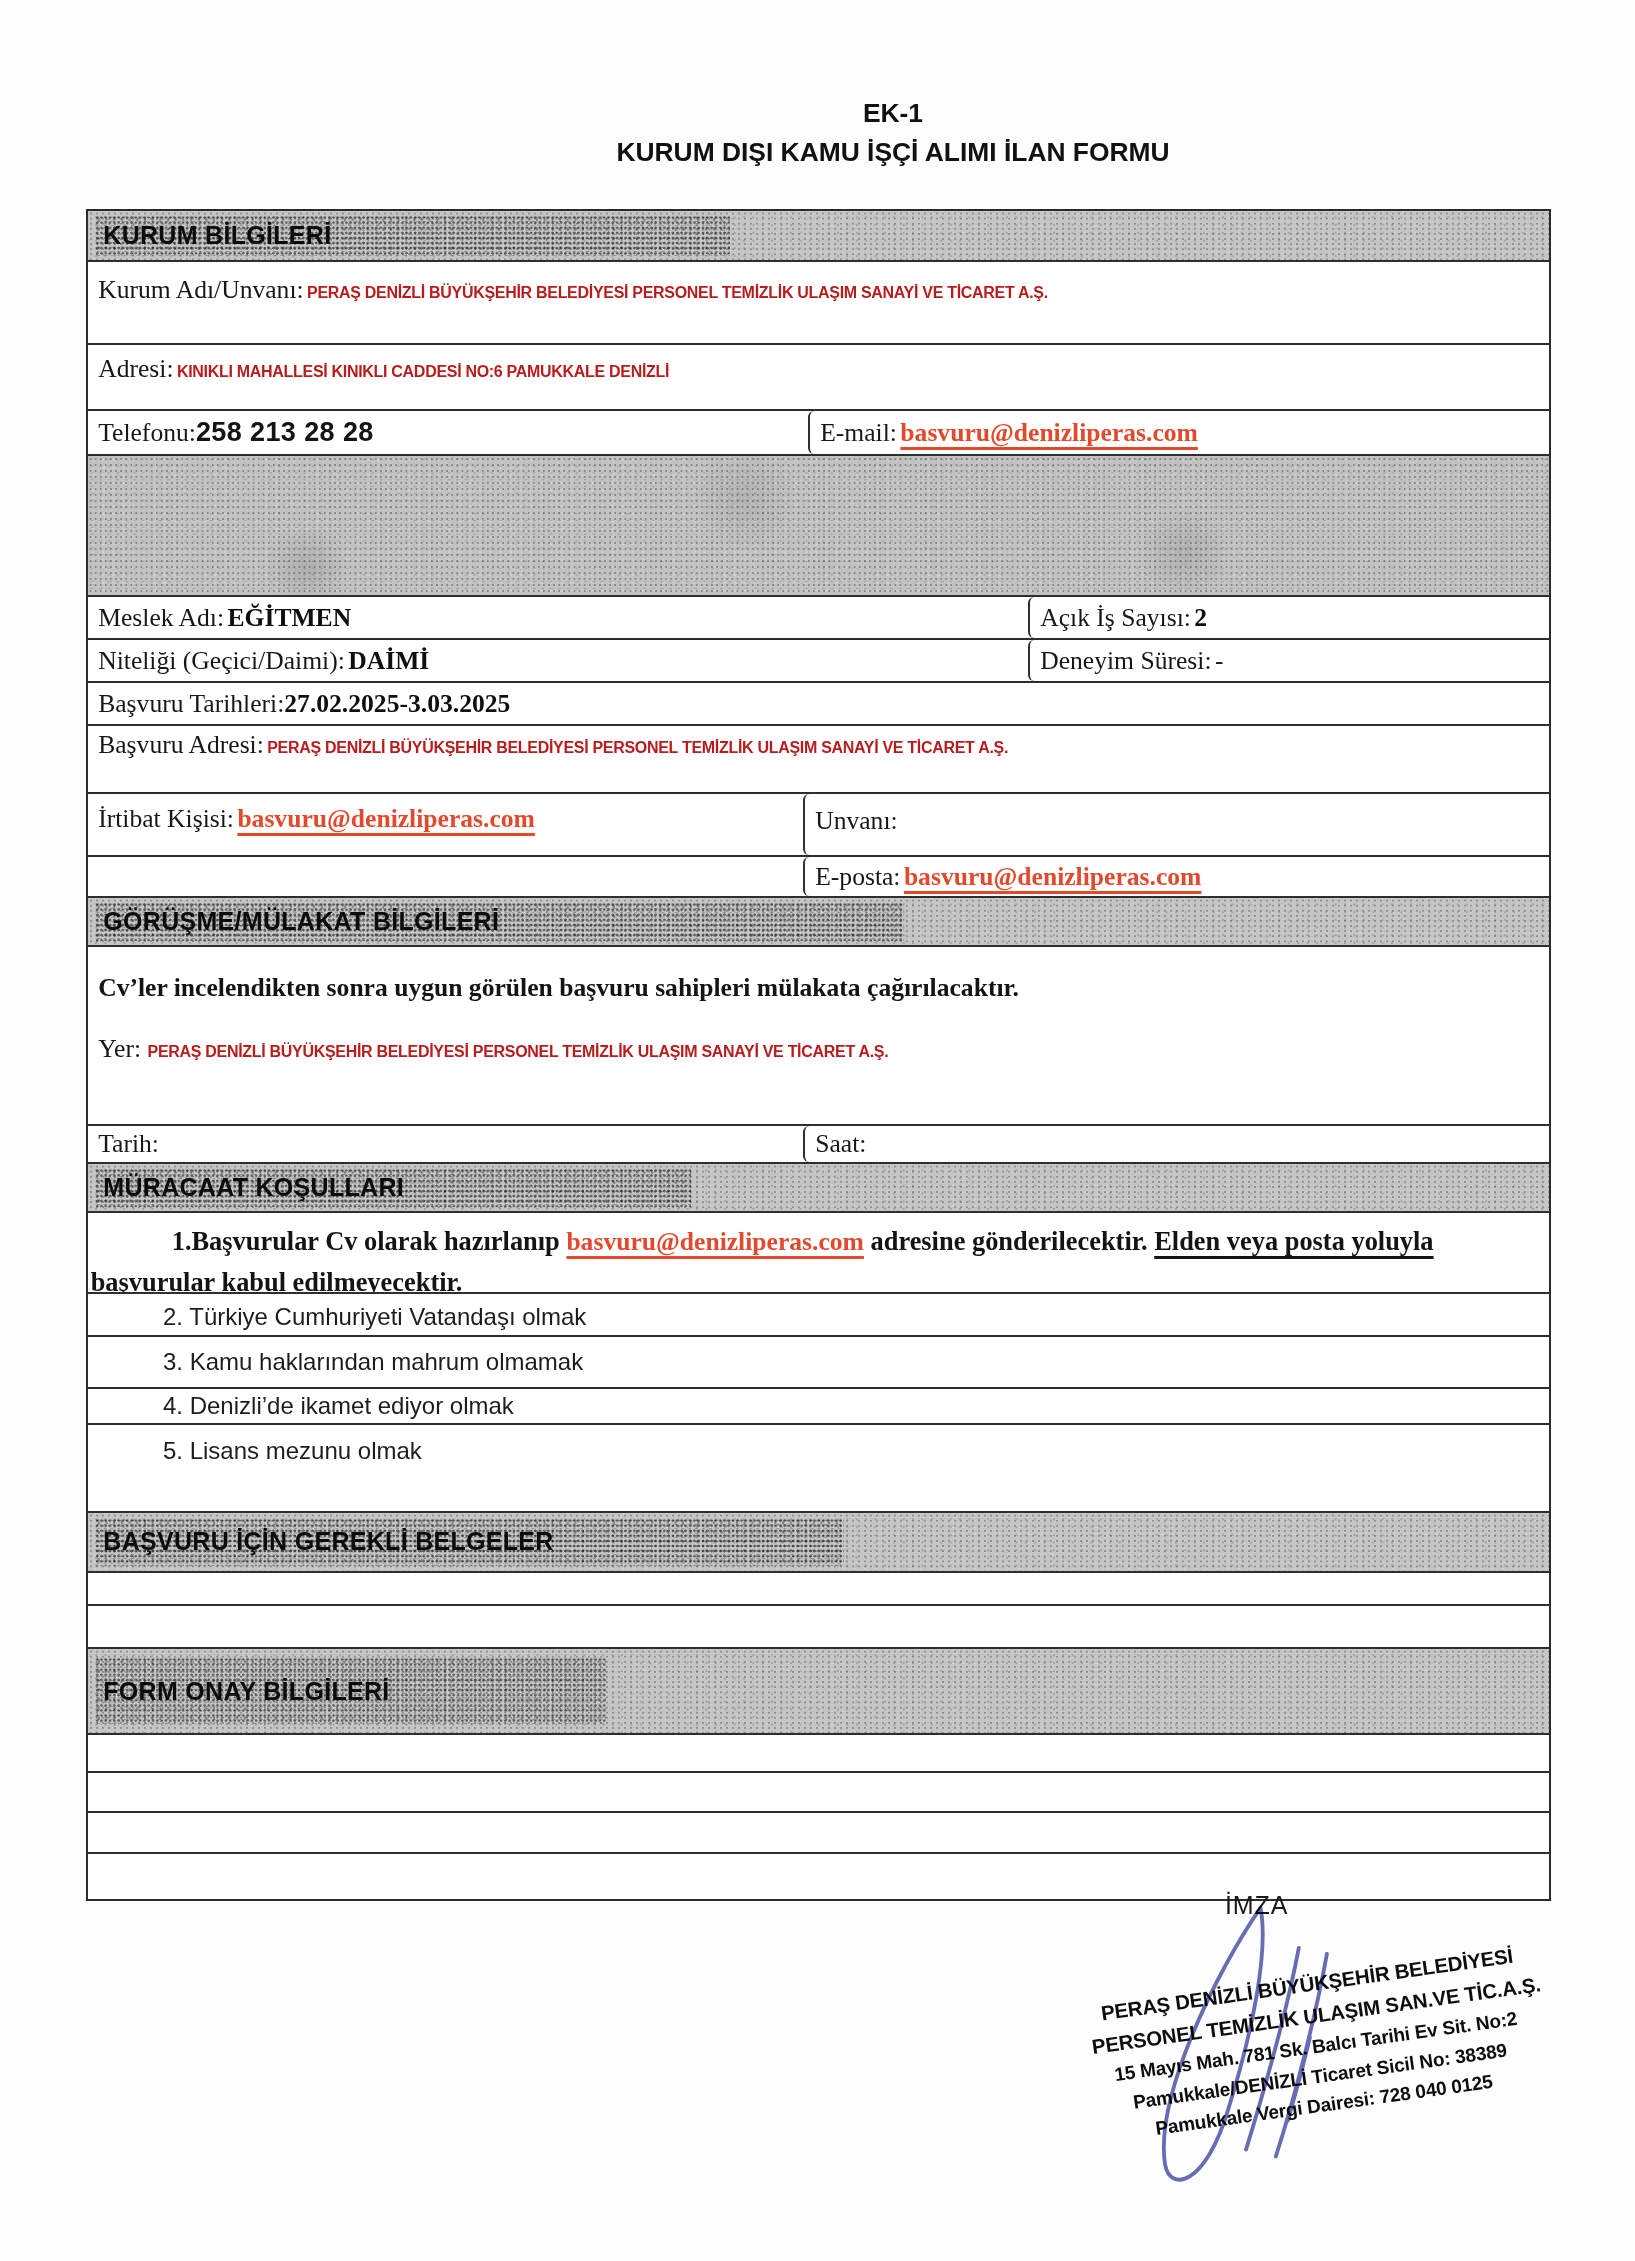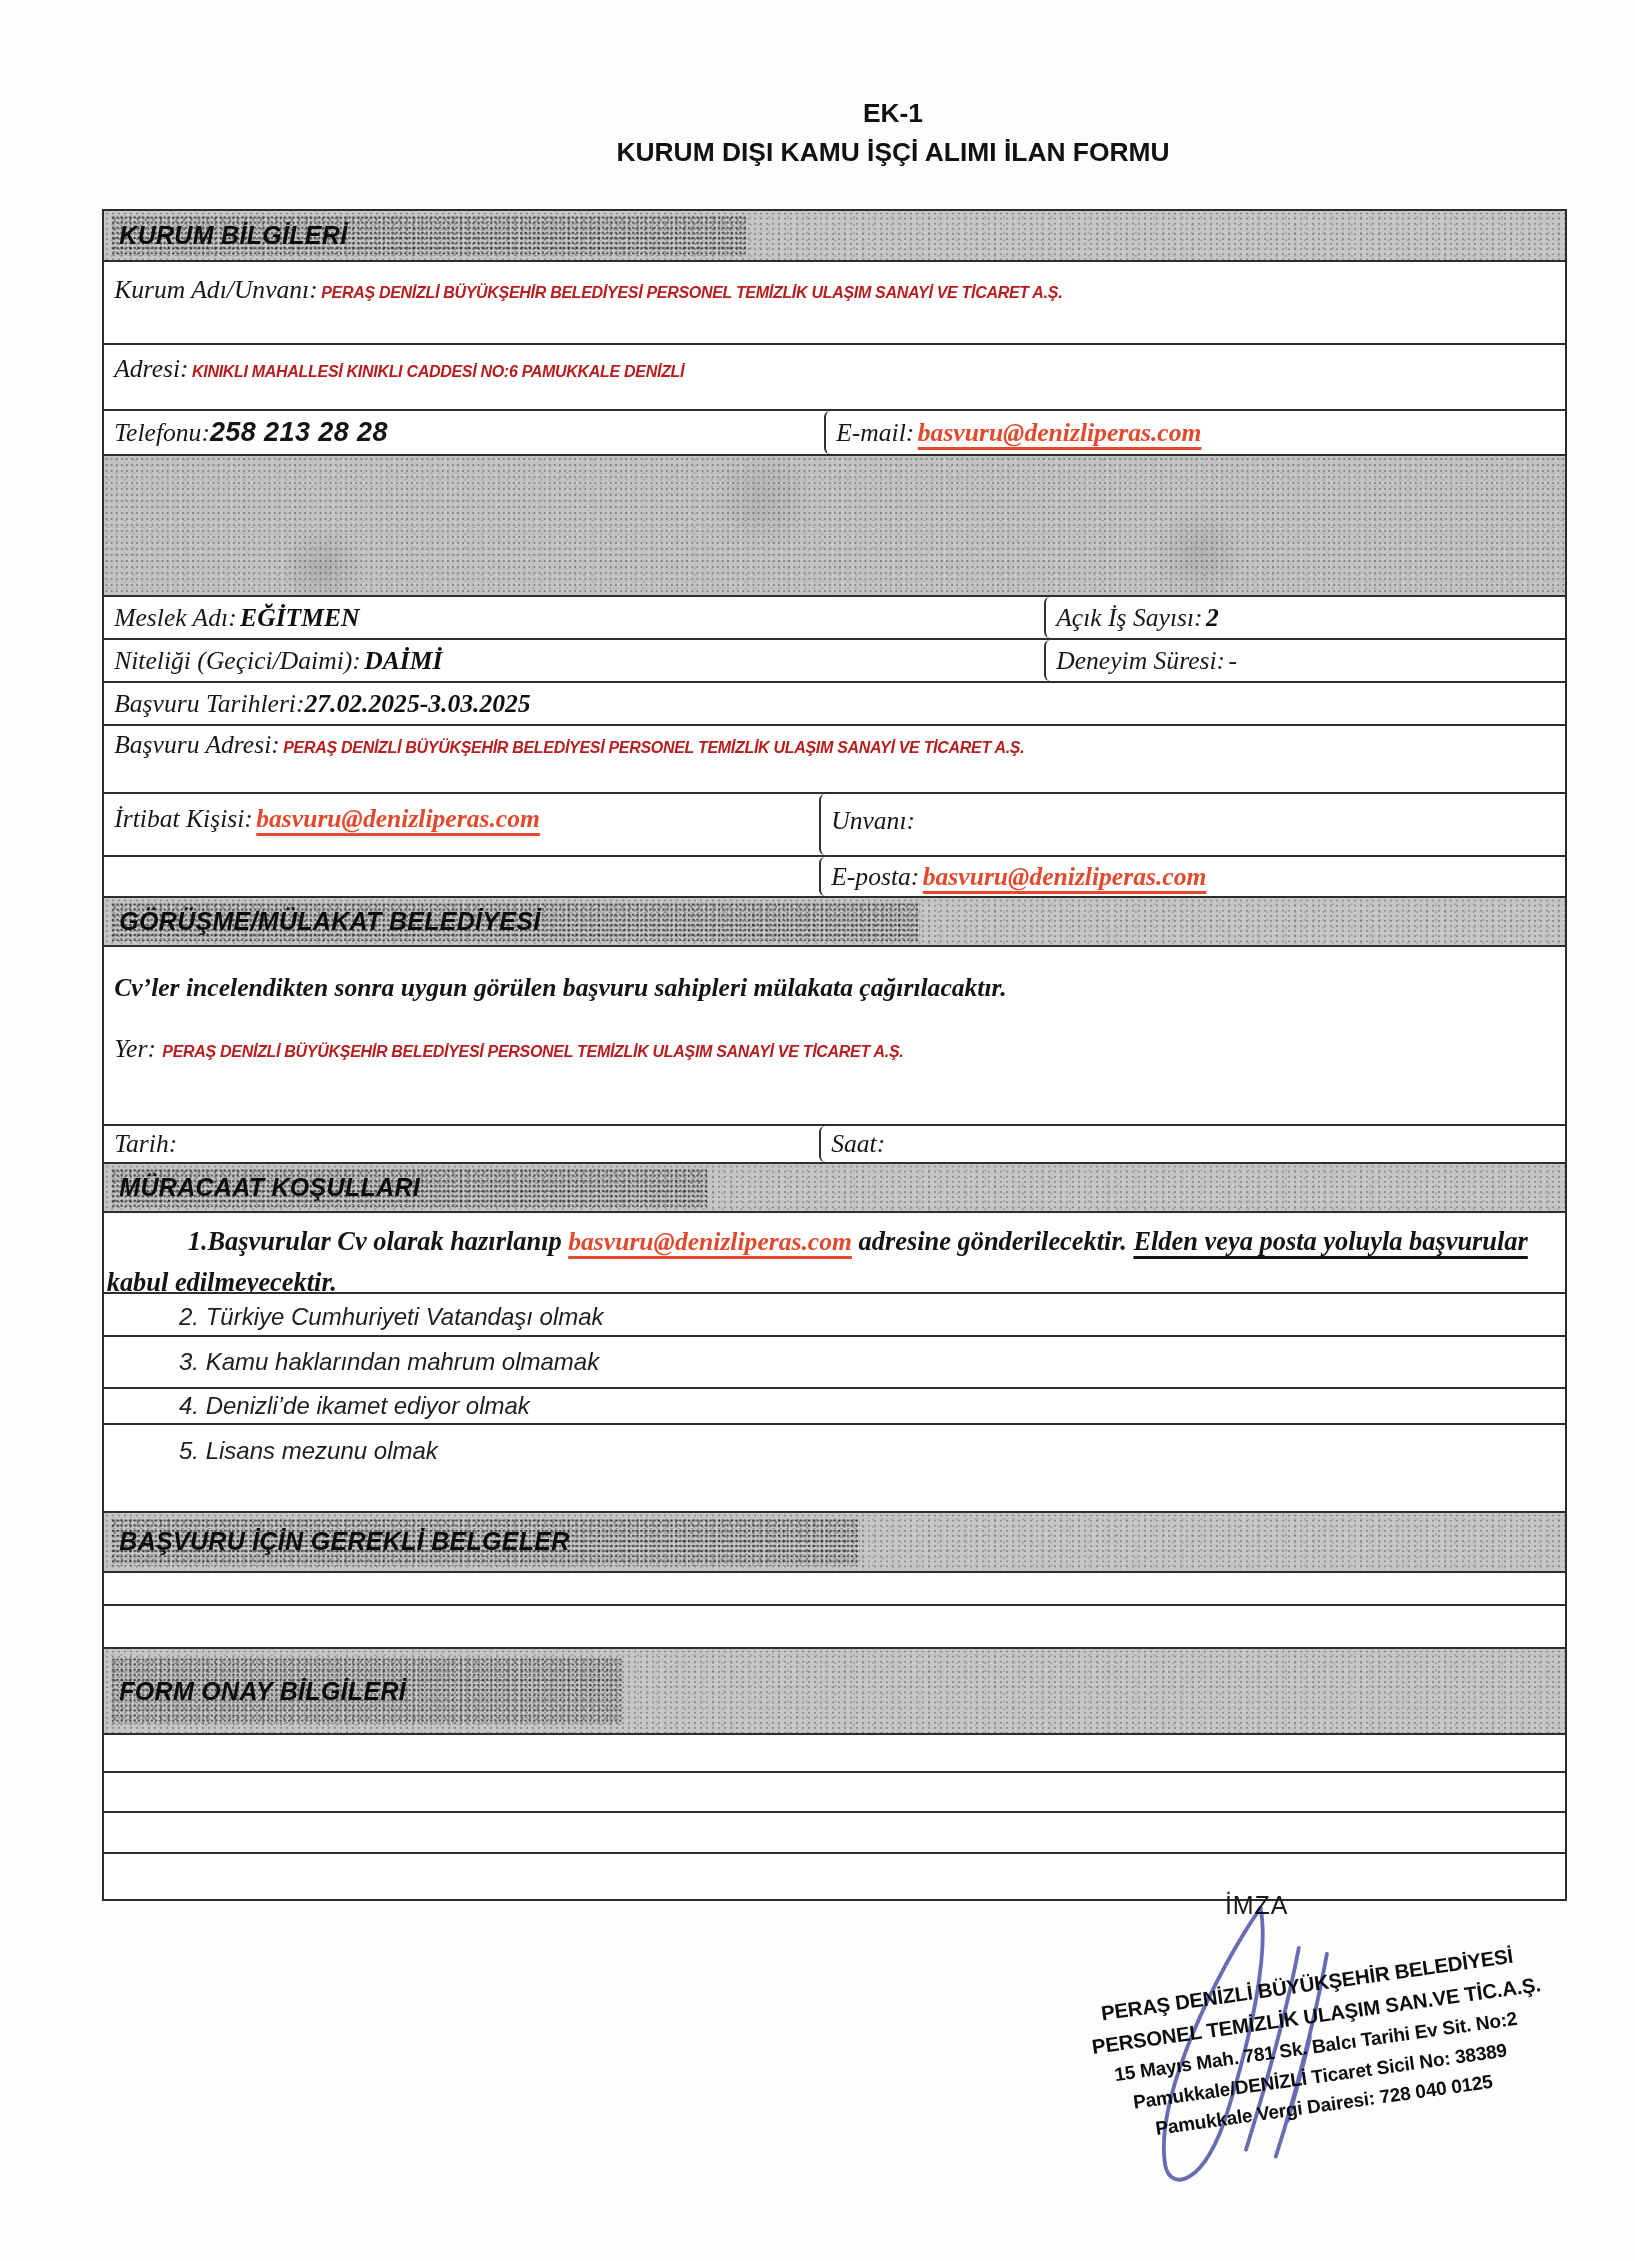--- a/index.html
+++ b/index.html
@@ -6,22 +6,22 @@
   body{
     width:1635px;height:2261px;position:relative;background:#fdfdfd;
     font-family:"Liberation Serif", serif;color:#141414;overflow:hidden;
   }
   .doc-title{
     position:absolute;top:94px;left:893px;transform:translateX(-50%);
     text-align:center;font-family:"Liberation Sans",sans-serif;font-weight:bold;
     font-size:26.4px;line-height:1.48;white-space:nowrap;color:#111;
   }
   .doc-table{
-    position:absolute;left:102px;top:209px;width:1465px;
-    border:2.6px solid #2b2b2b;box-sizing:border-box;background:#fff;font-style:italic;
+    position:absolute;left:86px;top:209px;width:1465px;
+    border:2.6px solid #2b2b2b;box-sizing:border-box;background:#fff;
   }
   .row{box-sizing:border-box;border-top:2.6px solid #2e2e2e;position:relative;overflow:hidden;}
   .row:first-child{border-top:none;}
   .split{display:flex;}
   .cell{box-sizing:border-box;padding:0 10.2px;display:flex;align-items:center;border-radius:6px;}
   .cell-r{border-left:2.6px solid #2f2f2f;flex:1;}
   .lbl{font-family:"Liberation Serif",serif;font-size:25.6px;color:#171717;}
   .val-sans{font-family:"Liberation Sans",sans-serif;font-weight:bold;font-size:16px;letter-spacing:-0.3px;color:#b91c1c;}
   .val-serif{font-family:"Liberation Serif",serif;font-weight:bold;font-size:25.6px;color:#0f0f0f;}
   .phone{font-family:"Liberation Sans",sans-serif;font-weight:bold;font-size:27px;letter-spacing:0.4px;}
@@ -181,21 +181,21 @@
   <div class="row split" style="height:41px">
     <div class="cell" style="width:715px"></div>
     <div class="cell cell-r">
       <span class="lbl">E-posta:</span>&nbsp;
       <a class="maillink" href="#">basvuru@denizliperas.com</a>
     </div>
   </div>
 
   <div class="row sec-hdr speckle" style="height:49px">
     <span class="hdr-chip" style="width:809px">
-      <span class="hdr-text">GÖRÜŞME/MÜLAKAT BELEDİYESİ</span>
+      <span class="hdr-text">GÖRÜŞME/MÜLAKAT BİLGİLERİ</span>
     </span>
   </div>
 
   <div class="row" style="height:179px">
     <div class="gorusme-body">
       <p class="p1">Cv’ler incelendikten sonra uygun görülen başvuru sahipleri mülakata çağırılacaktır.</p>
       <p class="p2">
         <span class="lbl">Yer:</span>
         <span class="val-sans">PERAŞ DENİZLİ BÜYÜKŞEHİR BELEDİYESİ PERSONEL TEMİZLİK ULAŞIM SANAYİ VE TİCARET A.Ş.</span>
       </p>

